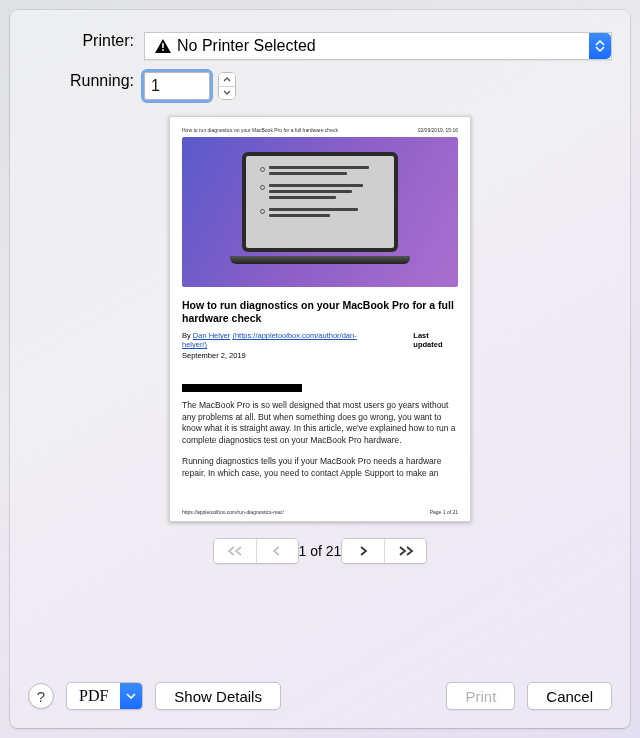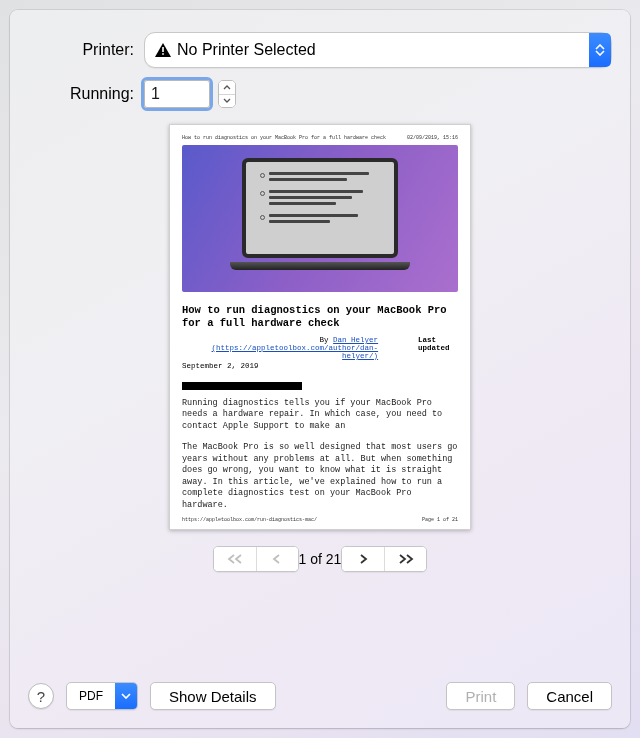--- a/index.html
+++ b/index.html
@@ -20,37 +20,37 @@
     top: 10px; left: 10px; right: 10px; bottom: 10px;
     background: linear-gradient(150deg, #edeeef 0%, #f0eff3 40%, #efe9f4 70%, #ece8f6 100%);
     border-radius: 8px;
     box-shadow: 0 1px 2px rgba(0,0,0,0.15), 0 0 0 1px rgba(0,0,0,0.08);
     padding: 22px 18px 18px 18px;
     display: flex;
     flex-direction: column;
   }
   .row {
     display: flex;
-    align-items: center;
+    align-items: flex-start;
     margin-bottom: 12px;
   }
   .label-col {
     width: 116px;
     text-align: right;
     font-size: 16px;
     padding-right: 10px;
     color: #000;
   }
   
   .printer-select {
     flex: 1;
-    height: 36px;
+    height: 28px;
     background: #fff;
     border: 1px solid #c8c8c8;
-    border-radius: 11px;
+    border-radius: 0;
     display: flex;
     align-items: center;
     position: relative;
     box-shadow: 0 1px 1px rgba(0,0,0,0.05);
   }
   .printer-select .warn {
     margin: 0 6px 0 10px;
     display: flex;
     align-items: center;
   }
@@ -132,21 +132,20 @@
     height: 406px;
     background: #fff;
     box-shadow: 0 1px 4px rgba(0,0,0,0.25);
     border: 1px solid #d0d0d0;
     padding: 10px 12px 8px 12px;
     display: flex;
     flex-direction: column;
     font-size: 7px;
     color: #000;
     position: relative;
-    font-family: Liberation Mono, monospace;
   }
   .page-headerline {
     display: flex;
     justify-content: space-between;
     font-size: 5px;
     color: #333;
     margin-bottom: 4px;
   }
   .hero {
     width: 100%;
@@ -186,24 +185,24 @@
     background: linear-gradient(#555,#222);
     border-radius: 0 0 6px 6px;
   }
   .article-title {
     font-size: 10.5px;
     font-weight: 600;
     line-height: 1.25;
     margin: 2px 0 6px 0;
   }
   .byline { font-size: 7.5px; margin-bottom: 2px; display:flex; justify-content:space-between;}
-  .byline .auth { color:#000;text-align:right;}
+  .byline .auth { color:#000;}
   .byline .auth a { color:#1a4fbf; text-decoration: underline;}
   .byline .lu { font-weight:700;padding-left:40px;}
-  .date { font-size: 7.5px; margin-bottom: 12px;}
+  .date { font-size: 7.5px; margin-bottom: 24px;}
   .redact {
     height: 8px;
     background: #000;
     width: 120px;
     margin-bottom: 8px;
   }
   .para {
     font-size: 8.5px;
     line-height: 1.35;
     color: #222;
@@ -269,21 +268,21 @@
   .pdf-btn {
     display: flex;
     align-items: center;
     background: #fff;
     border: 1px solid #c4c4c4;
     border-radius: 5px;
     height: 28px;
     overflow: hidden;
     box-shadow: 0 1px 1px rgba(0,0,0,0.06);
   }
-  .pdf-btn .lbl { padding: 0 12px; font-size: 12px;}
+  .pdf-btn .lbl { padding: 0 12px; font-size: 16px; font-family: Liberation Serif, serif;}
   .pdf-btn .knob {
     width: 22px; align-self: stretch;
     background: linear-gradient(#3b8cff,#1a6dff);
     display: flex; align-items: center; justify-content: center;
   }
   .std-btn {
     height: 28px;
     padding: 0 18px;
     background: #fff;
     border: 1px solid #c4c4c4;
@@ -376,22 +375,22 @@
       </div>
       <div class="article-title">How to run diagnostics on your MacBook Pro for a full hardware check</div>
       <div class="byline">
         <span class="auth">
           <span>By </span><a>Dan Helyer</a> <span style="color:#1a4fbf; text-decoration:underline;">(https://appletoolbox.com/author/dan-helyer/)</span>
         </span>
         <span class="lu">Last updated</span>
       </div>
       <div class="date">September 2, 2019</div>
       <div class="redact"></div>
+      <div class="para">The MacBook Pro is so well designed that most users go years without any problems at all. But when something does go wrong, you want to know what it is straight away. In this article, we've explained how to run a complete diagnostics test on your MacBook Pro hardware.</div>
       <div class="para">Running diagnostics tells you if your MacBook Pro needs a hardware repair. In which case, you need to contact Apple Support to make an</div>
-      <div class="para">The MacBook Pro is so well designed that most users go years without any problems at all. But when something does go wrong, you want to know what it is straight away. In this article, we've explained how to run a complete diagnostics test on your MacBook Pro hardware.</div>
       <div class="page-footer">
         <span>https://appletoolbox.com/run-diagnostics-mac/</span>
         <span>Page 1 of 21</span>
       </div>
     </div>
 
     <div class="pager">
       <div class="pager-group disabled">
         <button>
             <svg width="16" height="10">

